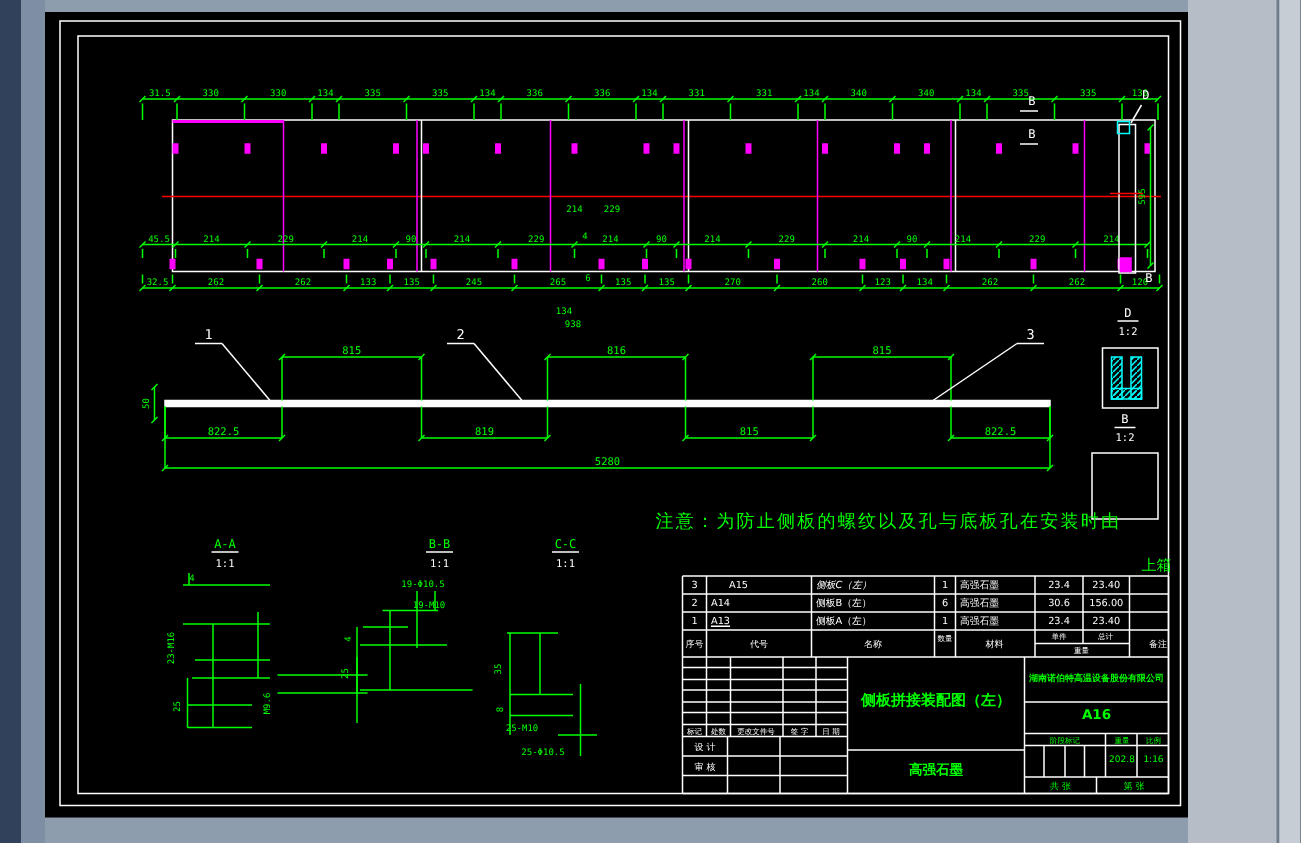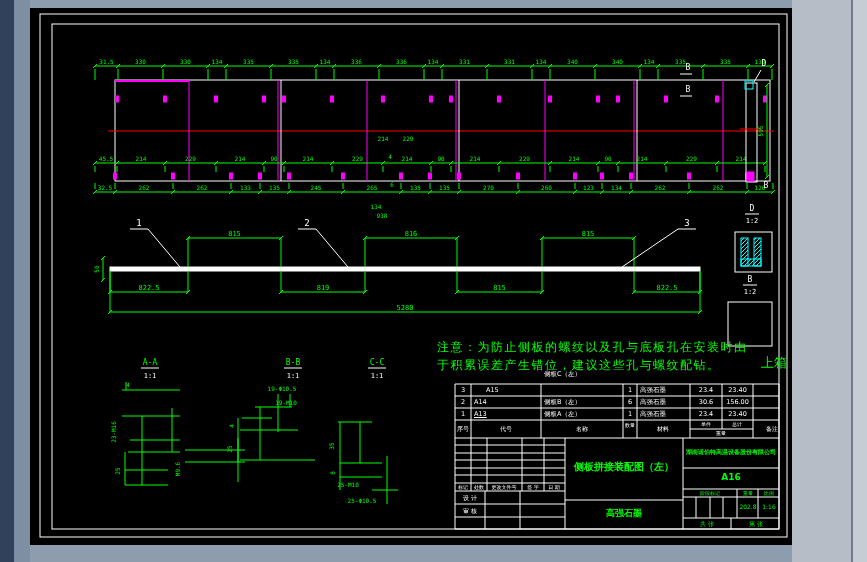--- a/index.html
+++ b/index.html
@@ -432,22 +432,21 @@
       <line x1="653" y1="510" x2="749" y2="510" stroke="#fff" stroke-width="1"></line>
       <line x1="707" y1="481" x2="707" y2="510" stroke="#fff" stroke-width="1"></line>
       <line x1="728" y1="481" x2="728" y2="510" stroke="#fff" stroke-width="1"></line>
       <line x1="666" y1="489" x2="666" y2="510" stroke="#fff" stroke-width="1"></line>
       <line x1="680" y1="489" x2="680" y2="510" stroke="#fff" stroke-width="1"></line>
       <line x1="693" y1="489" x2="693" y2="510" stroke="#fff" stroke-width="1"></line>
       <line x1="701" y1="510" x2="701" y2="521" stroke="#fff" stroke-width="1"></line>
     </svg>
 
   <div class="t notes" style="left:407px;top:331px">注意：为防止侧板的螺纹以及孔与底板孔在安装时由</div>
-  <div class="t notes" style="left:407px;top:349px">于积累误差产生错位，建议这些孔与螺纹配钻。</div>
-  <div class="t g" style="left:731px;top:346px;font-size:13px">上箱</div>
+  <div class="t g" style="left:731px;top:362px;font-size:10px">上箱</div>
 
   <div class="t tb ctr" style="left:433px;top:417px">序号</div>
   <div class="t tb ctr" style="left:476px;top:417px">代号</div>
   <div class="t tb ctr" style="left:552px;top:417px">名称</div>
   <div class="t ctr" style="left:600px;top:414px;font-size:5px">数量</div>
   <div class="t tb ctr" style="left:633px;top:417px">材料</div>
   <div class="t ctr" style="left:676px;top:413px;font-size:5px">单件</div>
   <div class="t ctr" style="left:707px;top:413px;font-size:5px">总计</div>
   <div class="t ctr" style="left:691px;top:422px;font-size:5px">重量</div>
   <div class="t tb ctr" style="left:742px;top:417px">备注</div>
@@ -467,21 +466,21 @@
   <div class="t ctr" style="left:449px;top:476px;font-size:5px">处数</div>
   <div class="t ctr" style="left:474px;top:476px;font-size:5px">更改文件号</div>
   <div class="t ctr" style="left:503px;top:476px;font-size:5px">签 字</div>
   <div class="t ctr" style="left:524px;top:476px;font-size:5px">日 期</div>
   <div class="t ctr" style="left:440px;top:486px;font-size:6px">设 计</div>
   <div class="t ctr" style="left:440px;top:499px;font-size:6px">审 核</div>
 
   <div id="rows">
       <div class="t ctr" style="font-size: 6.5px; top: 378px; left: 433px;">3</div>
       <div class="t" style="font-size: 6.5px; top: 378px; left: 456px;">A15</div>
-      <div class="t" style="font-size: 6.5px; top: 362px; left: 514px;">侧板C（左）</div>
+      <div class="t" style="font-size: 6.5px; top: 378px; left: 514px; font-style: italic;">侧板C（左）</div>
       <div class="t ctr" style="font-size: 6.5px; top: 378px; left: 600px;">1</div>
       <div class="t" style="font-size: 6.5px; top: 378px; left: 610px;">高强石墨</div>
       <div class="t ctr" style="font-size: 6.5px; top: 378px; left: 676px;">23.4</div>
       <div class="t ctr" style="font-size: 6.5px; top: 378px; left: 707.5px;">23.40</div>
       <div class="t ctr" style="font-size: 6.5px; top: 390px; left: 433px;">2</div>
       <div class="t" style="font-size: 6.5px; top: 390px; left: 444px;">A14</div>
       <div class="t" style="font-size: 6.5px; top: 390px; left: 514px; text-align: center;">侧板B（左）</div>
       <div class="t ctr" style="font-size: 6.5px; top: 390px; left: 600px;">6</div>
       <div class="t" style="font-size: 6.5px; top: 390px; left: 610px;">高强石墨</div>
       <div class="t ctr" style="font-size: 6.5px; top: 390px; left: 676px;">30.6</div>

